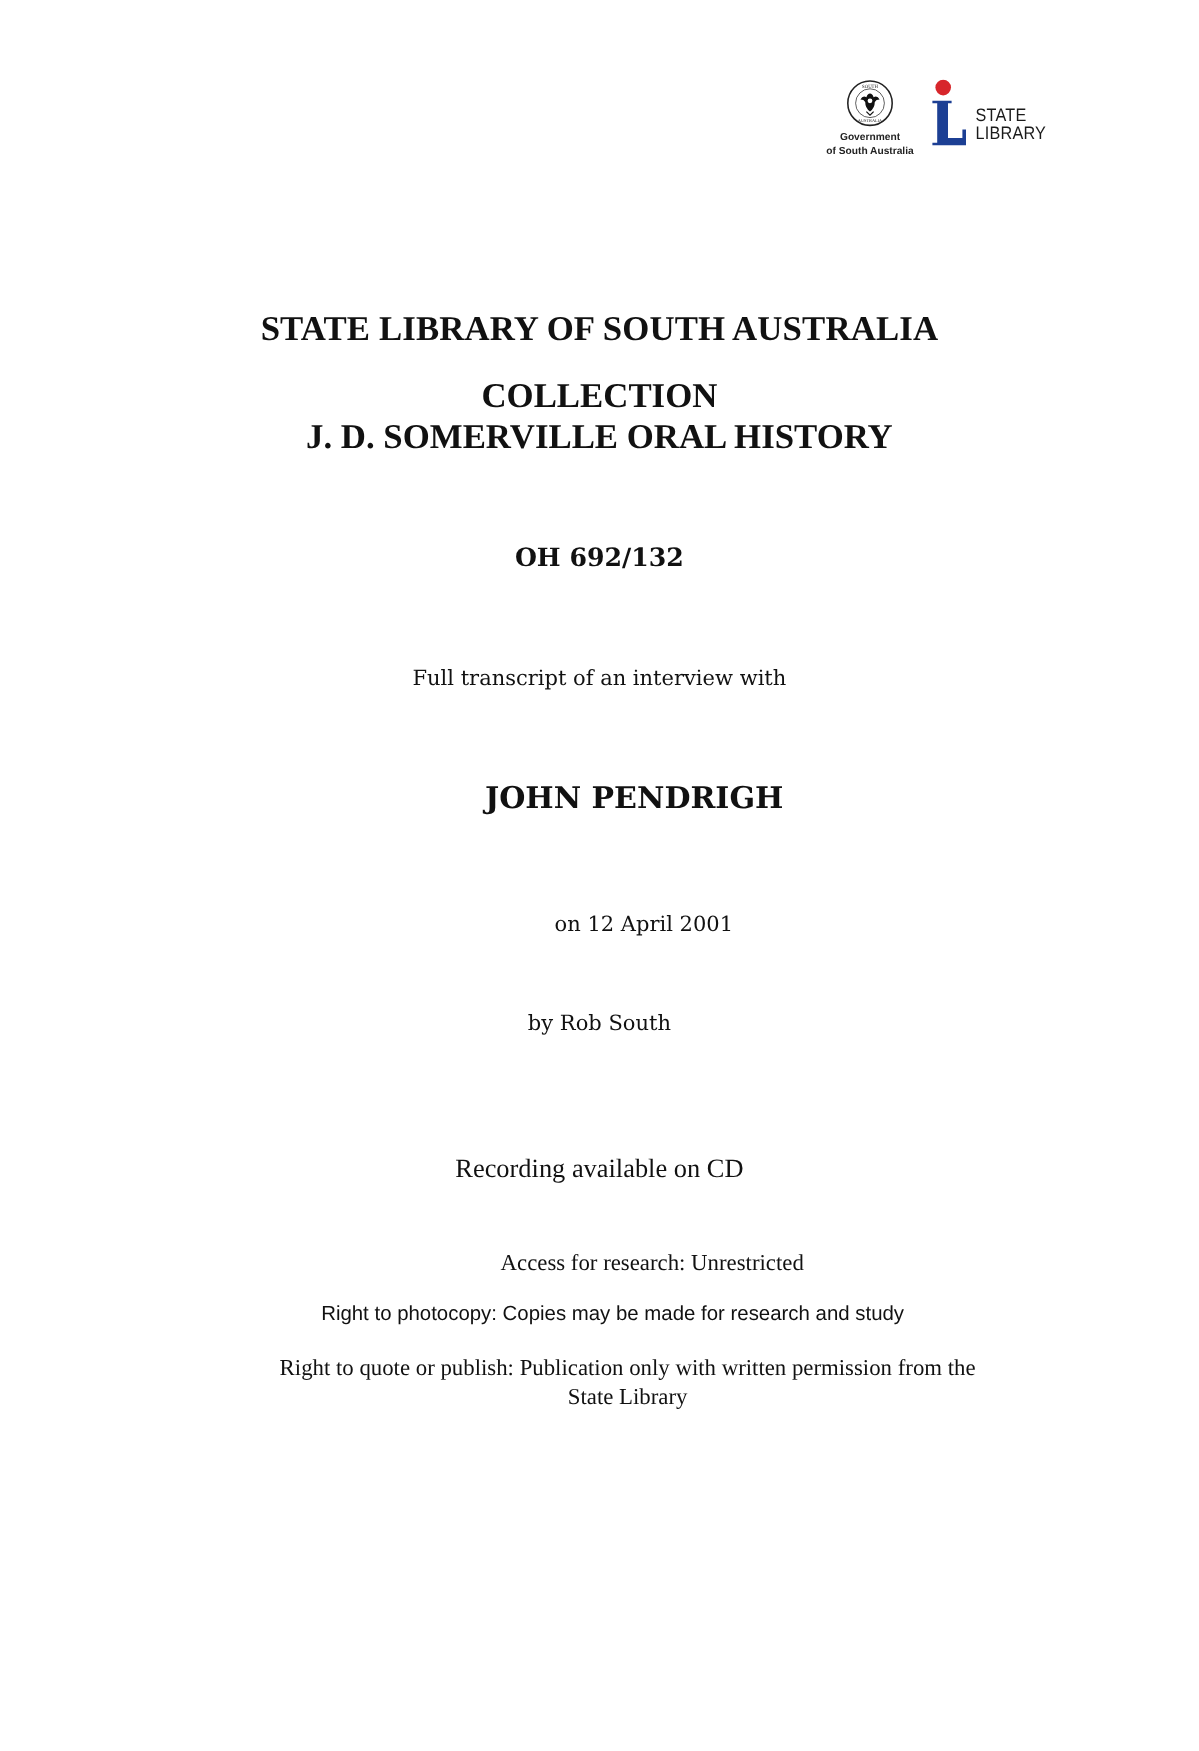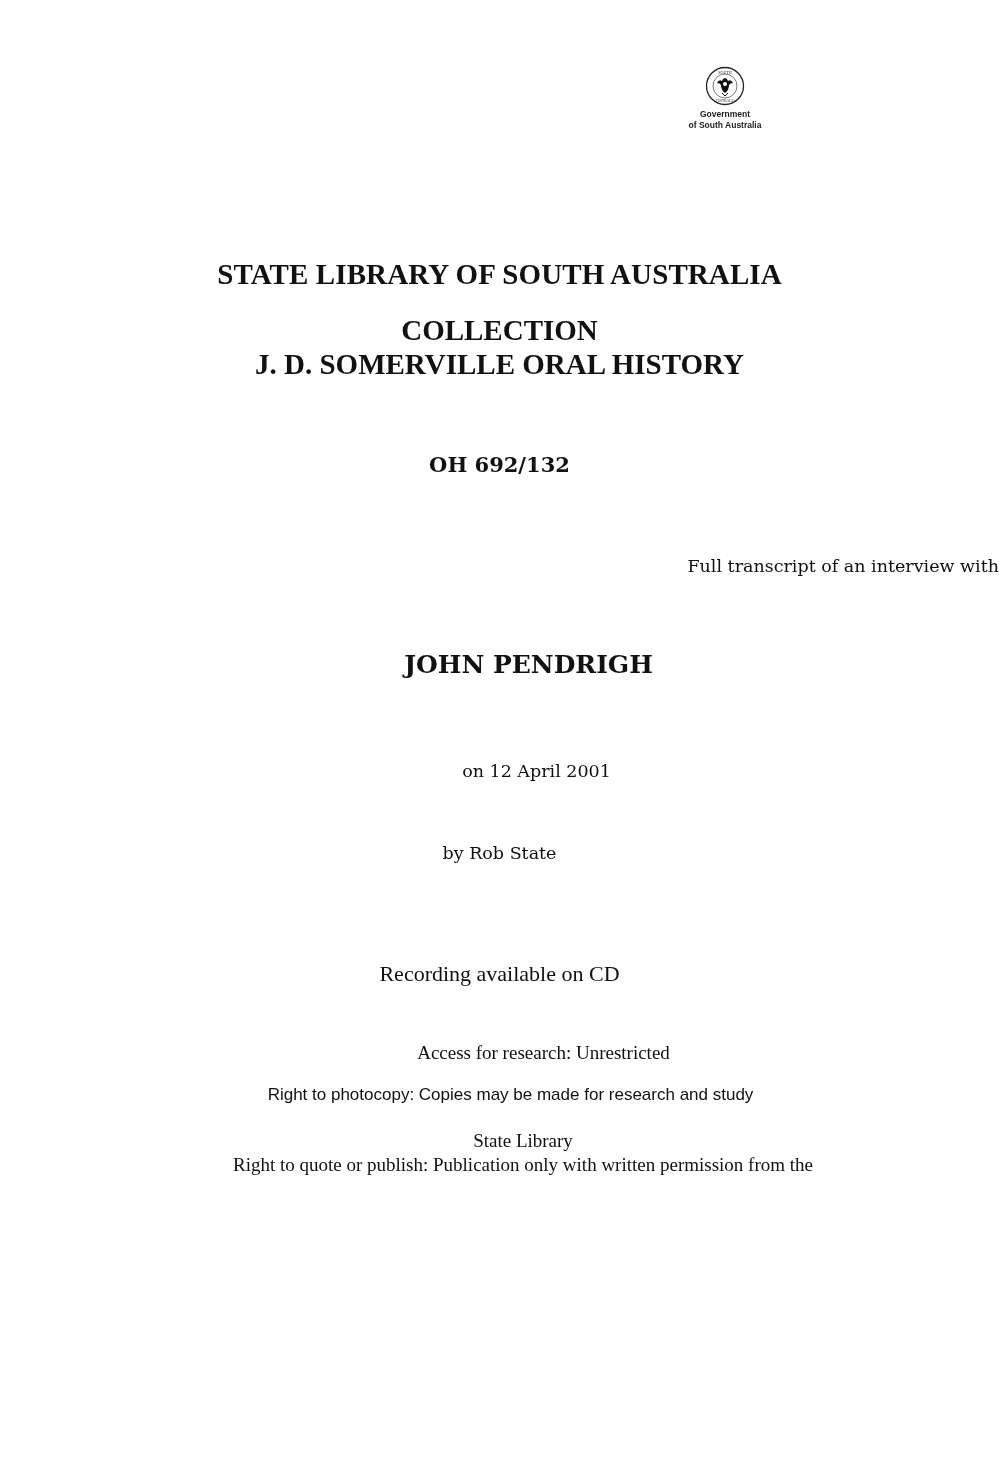--- a/index.html
+++ b/index.html
@@ -100,21 +100,20 @@
     .h-id {
       top: 452px;
       font-family: "DejaVu Serif", serif;
       font-weight: bold;
       font-size: 21px;
     }
     .p-intro {
       top: 556px;
       font-family: "DejaVu Serif", serif;
       font-size: 17.5px;
-      text-align: right;
     }
     .h-name {
       top: 650px;
       font-family: "DejaVu Serif", serif;
       font-weight: bold;
       font-size: 25px;
       padding-left: 29px;
     }
     .p-date {
       top: 761px;
@@ -166,41 +165,51 @@
       <path d="M17 27 L20 30 L23 27" fill="none" stroke="#111" stroke-width="1"></path>
       <text x="20" y="7.5" text-anchor="middle" font-size="4" font-family="Liberation Serif, serif" fill="#222">SOUTH</text>
       <text x="20" y="36" text-anchor="middle" font-size="3.6" font-family="Liberation Serif, serif" fill="#222">AUSTRALIA</text>
     </svg>
     <div class="gov-text">
       <div>Government</div>
       <div>of South Australia</div>
     </div>
   </div>
 
+  <div class="sl-logo">
+    <svg class="sl-mark" viewBox="0 0 32 56">
+      <circle cx="11" cy="7" r="6.5" fill="#d7262b"></circle>
+      <path d="M2 18 L18 18 L18 20 L15 20 L15 49 L27 49 L27 42 L30 42 L30 55 L2 55 L2 53 L6 53 L6 20 L2 20 Z" fill="#1c3f94"></path>
+    </svg>
+    <div class="sl-text">
+      <span>STATE</span>
+      <span>LIBRARY</span>
+    </div>
+  </div>
 </div>
 
 <div class="center h-org">STATE LIBRARY OF SOUTH AUSTRALIA</div>
 
 <div class="center h-coll">
   <div>COLLECTION</div>
   <div>J. D. SOMERVILLE ORAL HISTORY</div>
 </div>
 
 <div class="center h-id">OH 692/132</div>
 
 <div class="center p-intro">Full transcript of an interview with</div>
 
 <div class="center h-name">JOHN PENDRIGH</div>
 
 <div class="center p-date">on 12 April 2001</div>
 
-<div class="center p-by">by Rob State</div>
+<div class="center p-by">by Rob South</div>
 
 <div class="center p-rec">Recording available on CD</div>
 
 <div class="center p-access">Access for research: Unrestricted</div>
 
 <div class="center p-photo">Right to photocopy: Copies may be made for research and study</div>
 
 <div class="center p-quote">
+  <div>Right to quote or publish: Publication only with written permission from the</div>
   <div>State Library</div>
-  <div>Right to quote or publish: Publication only with written permission from the</div>
 </div>
 
 </body></html>

